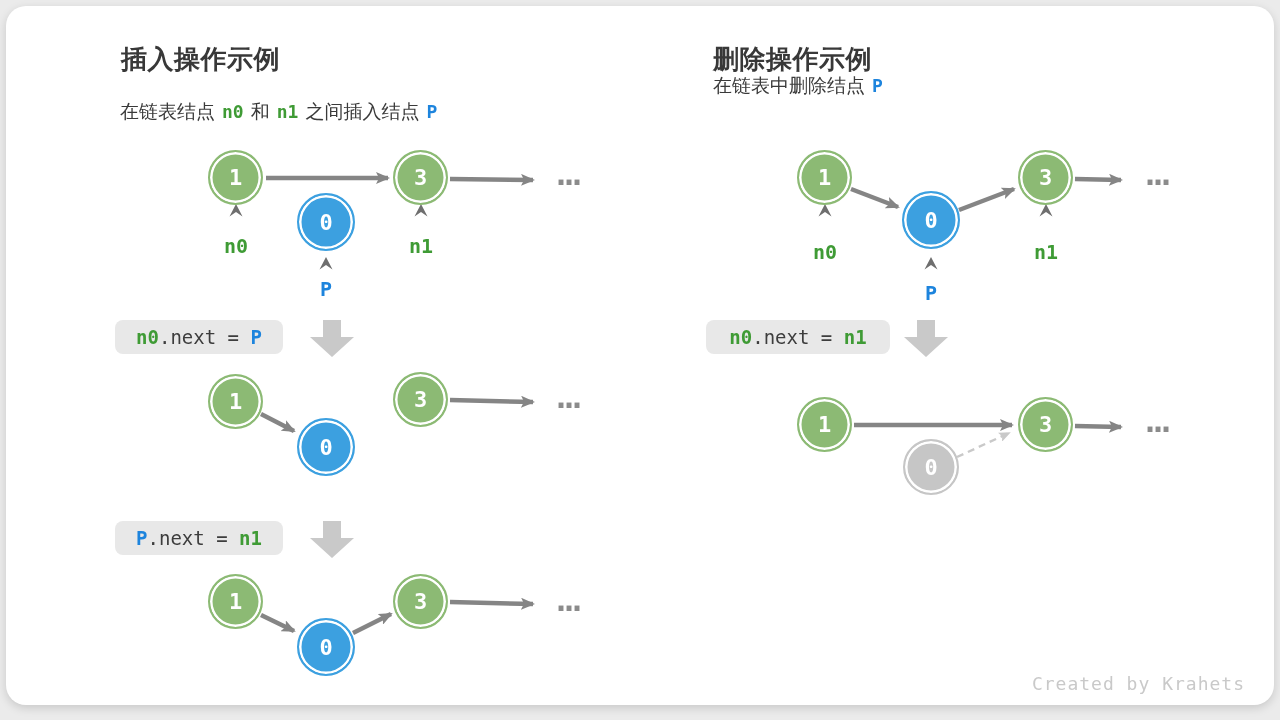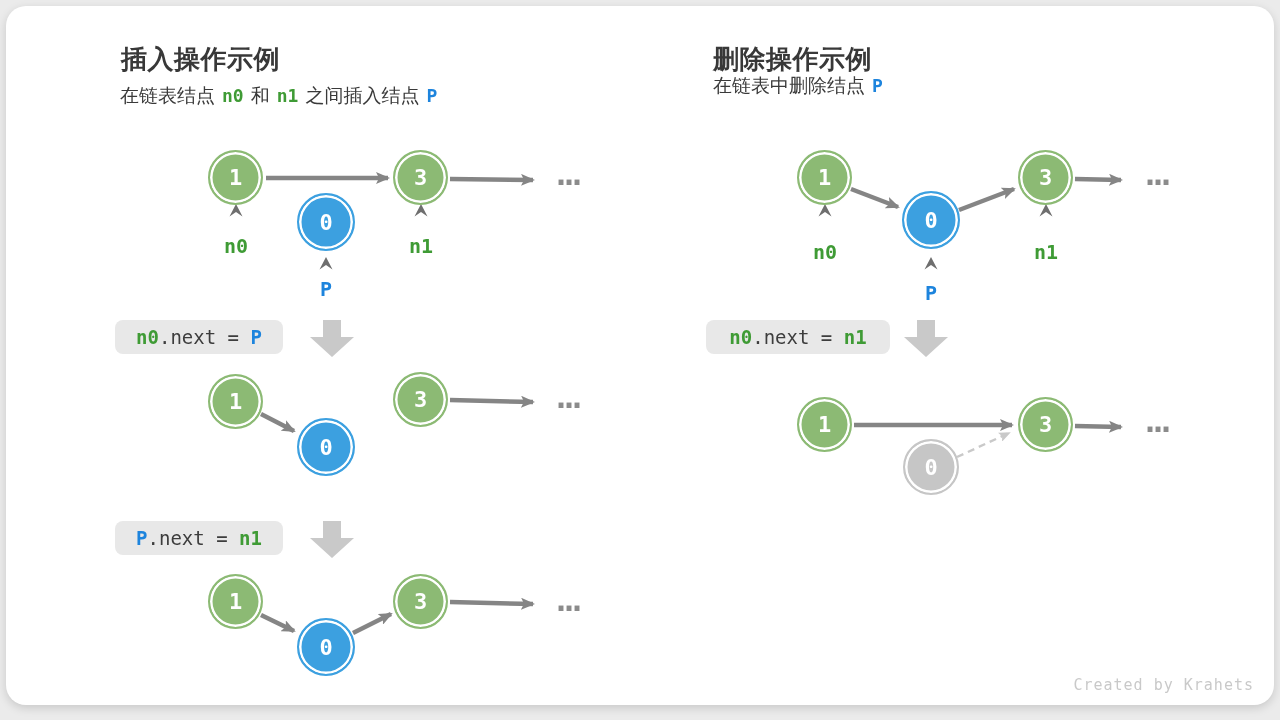--- a/index.html
+++ b/index.html
@@ -40,22 +40,22 @@
   .ptr{position:absolute;width:60px;text-align:center;font-family:"DejaVu Sans Mono","Liberation Mono",monospace;
         font-weight:700;font-size:20px}
   .ptr.g{color:var(--text-green)} .ptr.b{color:var(--text-blue)}
   .codebox{position:absolute;height:34px;display:flex;align-items:center;justify-content:center;
         background:var(--code-bg);border-radius:8px;font-family:"DejaVu Sans Mono","Liberation Mono",monospace;
         font-size:19px;color:var(--code-text);white-space:pre}
   .codebox .lhs,.codebox .rhs{font-weight:700}
   .codebox .g{color:var(--text-green)} .codebox .b{color:var(--text-blue)}
   .dots{position:absolute;font-family:"DejaVu Sans Mono","Liberation Mono",monospace;font-weight:700;
         font-size:30px;line-height:30px;letter-spacing:-10px;color:var(--dots-color)}
-  .footer{position:absolute;right:26px;bottom:26px;font-family:"DejaVu Sans Mono","Liberation Mono",monospace;
-        font-size:15px;letter-spacing:1px;color:var(--footer-color)}
+  .footer{position:absolute;right:35px;bottom:26px;font-family:"DejaVu Sans Mono","Liberation Mono",monospace;
+        font-size:18px;letter-spacing:1px;color:var(--footer-color)}
 </style>
 </head>
 <body>
 
 <div class="card"></div>
 
 <svg class="wires" width="1280" height="720" viewBox="0 0 1280 720">
   <defs>
     <marker id="m" viewBox="0 0 14 12" markerWidth="14" markerHeight="12" refX="12" refY="6" orient="auto" markerUnits="userSpaceOnUse">
         <path class="mk" d="M0,0 L14,6 L0,12 L3,6 Z"></path>
@@ -86,21 +86,21 @@
   <polygon class="caret" points="818.5,216.5 825,204 831.5,216.5 825,212"></polygon>
   <polygon class="caret" points="1039.5,216.5 1046,204 1052.5,216.5 1046,212"></polygon>
   <polygon class="caret" points="924.5,269.5 931,257 937.5,269.5 931,265"></polygon>
 
   <polygon class="bigdown" points="323,320 341,320 341,337 354,337 332,357 310,337 323,337"></polygon>
   <polygon class="bigdown" points="323,521 341,521 341,538 354,538 332,558 310,538 323,538"></polygon>
   <polygon class="bigdown" points="917,320 935,320 935,337 948,337 926,357 904,337 917,337"></polygon>
 </svg>
 
 <div class="abs panel-title" style="left:121px;top:42px">插入操作示例</div>
-<div class="abs subtitle" style="left:120px;top:83px"><span>在链表结点</span><span class="tok g">n0</span><span>和</span><span class="tok g">n1</span><span>之间插入结点</span><span class="tok b">P</span></div>
+<div class="abs subtitle" style="left:120px;top:99px"><span>在链表结点</span><span class="tok g">n0</span><span>和</span><span class="tok g">n1</span><span>之间插入结点</span><span class="tok b">P</span></div>
 
 <div class="node green" style="left:208px;top:150px">
     <span>1</span>
   </div>
 <div class="node green" style="left:393px;top:150px">
     <span>3</span>
   </div>
 <div class="node blue" style="left:297px;top:193px">
     <span>0</span>
   </div>

